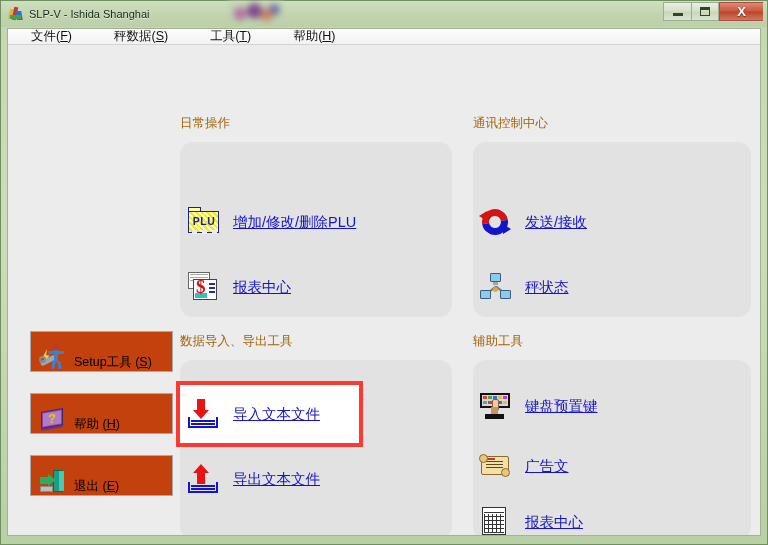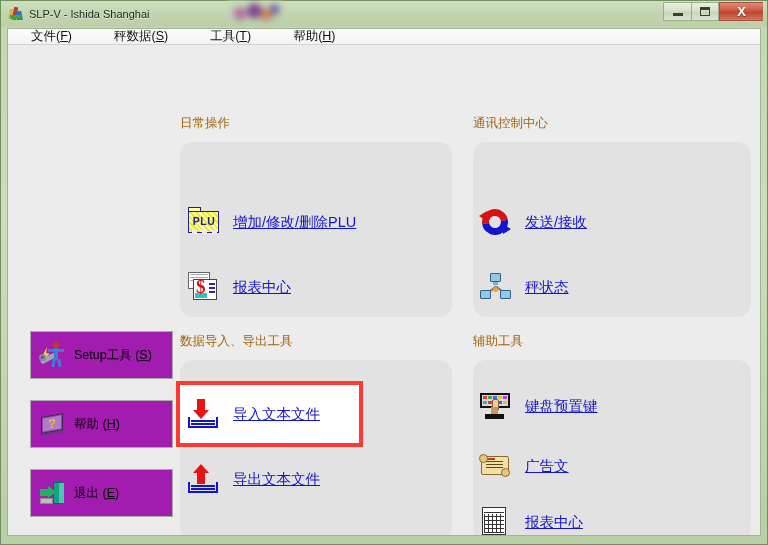--- a/index.html
+++ b/index.html
@@ -73,23 +73,23 @@
   .menu-item {
     font-size:12.5px; color:#111; padding:3px 11px; margin-right:20px; white-space:nowrap;
   }
   .menu-item u { text-decoration:underline; }
 
   #body { position:relative; height:calc(100% - 26px); background:#ececec; }
 
   
   #sidebar { position:absolute; left:22px; top:286px; width:143px; }
   .side-btn {
-    height:48px; margin-bottom:21px;
-    background:#a21caf; border:1px solid #a9a9a9;
-    display:flex; align-items:center; padding-left:8px; gap:7px;
+    height:41px; margin-bottom:21px;
+    background:#c2410c; border:1px solid #a9a9a9;
+    display:flex; align-items:flex-end; padding-left:8px; gap:7px;
   }
   .side-btn .lbl { font-size:12.5px; color:#000; white-space:nowrap; }
   .side-btn .lbl u { text-decoration:underline; }
   .sicon { width:28px; height:28px; position:relative; flex:none; }
 
   
   .ic-setup .head{position:absolute;left:14px;top:1px;width:6px;height:6px;border-radius:50%;background:#c0392b;}
   .ic-setup .body{position:absolute;left:15px;top:7px;width:4px;height:12px;background:#3b7fd4;}
   .ic-setup .arm{position:absolute;left:9px;top:8px;width:16px;height:3px;background:#3b7fd4;}
   .ic-setup .leg1{position:absolute;left:13px;top:18px;width:3px;height:8px;background:#3b7fd4;transform:rotate(12deg);}

